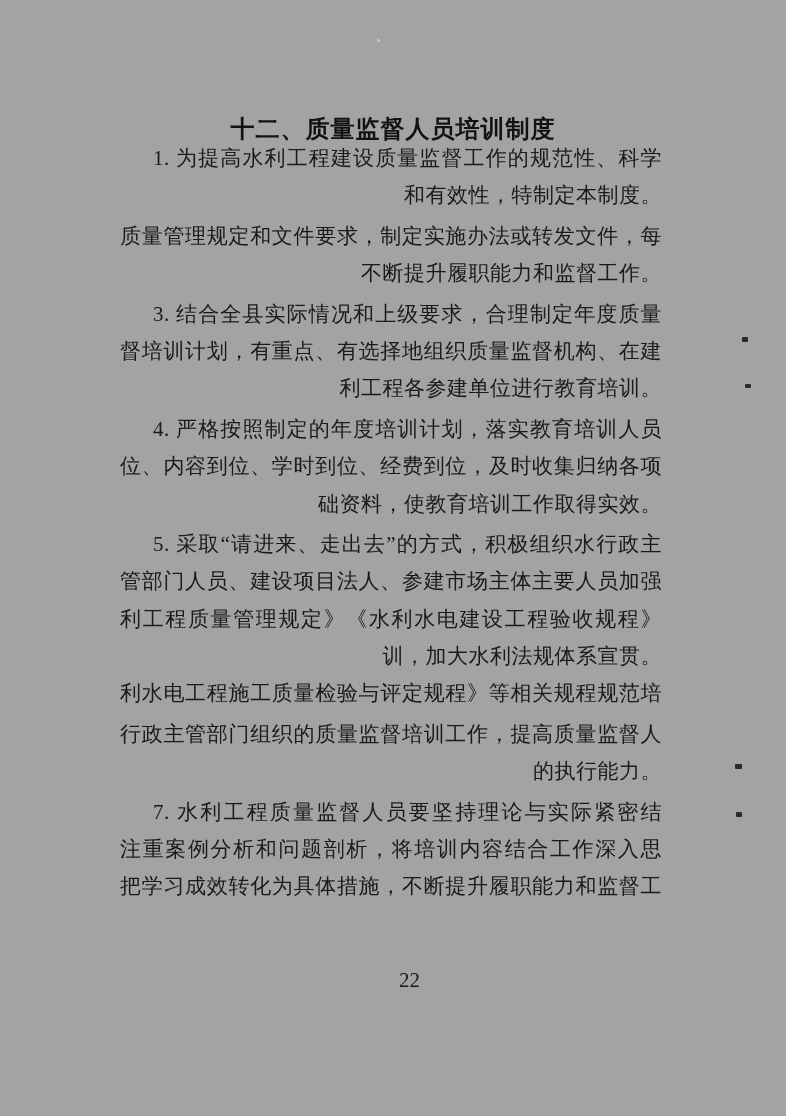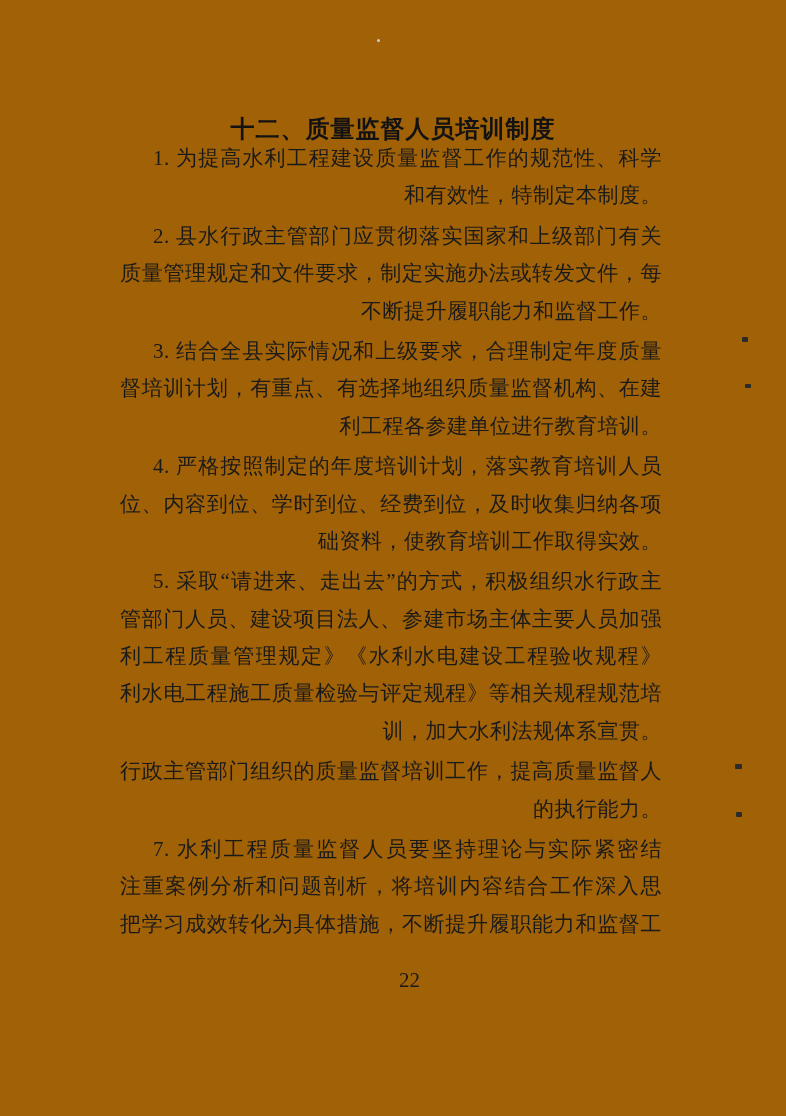--- a/index.html
+++ b/index.html
@@ -5,21 +5,21 @@
   html, body {
     margin: 0;
     padding: 0;
     background: #ffffff;
     font-family: "Liberation Serif", "DejaVu Serif", serif;
   }
   .page {
     position: relative;
     width: 786px;
     height: 1116px;
-    background: #a16207;
+    background: #a3a3a3;
     overflow: hidden;
   }
   .doc-title {
     position: absolute;
     top: 97px;
     left: 0;
     width: 786px;
     text-align: center;
     font-family: "Liberation Sans", "DejaVu Sans", sans-serif;
     font-weight: bold;
@@ -82,40 +82,39 @@
   <div class="speck faint"></div>
 
   <h1 class="doc-title">十二、质量监督人员培训制度</h1>
 
   <div class="doc-body">
       <div class="para">
         <div class="line justify first">1. 为提高水利工程建设质量监督工作的规范性、科学性</div>
         <div class="line plain">和有效性，特制定本制度。</div>
       </div>
       <div class="para">
-        <div class="line justify first">2. 县水行政主管部门应贯彻落实国家和上级部门有关</div>
         <div class="line justify">质量管理规定和文件要求，制定实施办法或转发文件，每年</div>
         <div class="line plain">不断提升履职能力和监督工作。</div>
       </div>
       <div class="para">
         <div class="line justify first">3. 结合全县实际情况和上级要求，合理制定年度质量监</div>
         <div class="line justify">督培训计划，有重点、有选择地组织质量监督机构、在建水</div>
         <div class="line plain">利工程各参建单位进行教育培训。</div>
       </div>
       <div class="para">
         <div class="line justify first">4. 严格按照制定的年度培训计划，落实教育培训人员到</div>
         <div class="line justify">位、内容到位、学时到位、经费到位，及时收集归纳各项基</div>
         <div class="line plain">础资料，使教育培训工作取得实效。</div>
       </div>
       <div class="para">
         <div class="line justify first">5. 采取“请进来、走出去”的方式，积极组织水行政主</div>
         <div class="line justify">管部门人员、建设项目法人、参建市场主体主要人员加强《水</div>
         <div class="line justify">利工程质量管理规定》《水利水电建设工程验收规程》《水</div>
+        <div class="line plain">训，加大水利法规体系宣贯。</div>
         <div class="line justify">利水电工程施工质量检验与评定规程》等相关规程规范培</div>
-        <div class="line plain">训，加大水利法规体系宣贯。</div>
       </div>
       <div class="para">
         <div class="line justify">行政主管部门组织的质量监督培训工作，提高质量监督人员</div>
         <div class="line plain">的执行能力。</div>
       </div>
       <div class="para">
         <div class="line justify first">7. 水利工程质量监督人员要坚持理论与实际紧密结合，</div>
         <div class="line justify">注重案例分析和问题剖析，将培训内容结合工作深入思考，</div>
         <div class="line justify">把学习成效转化为具体措施，不断提升履职能力和监督工作</div>
       </div>

